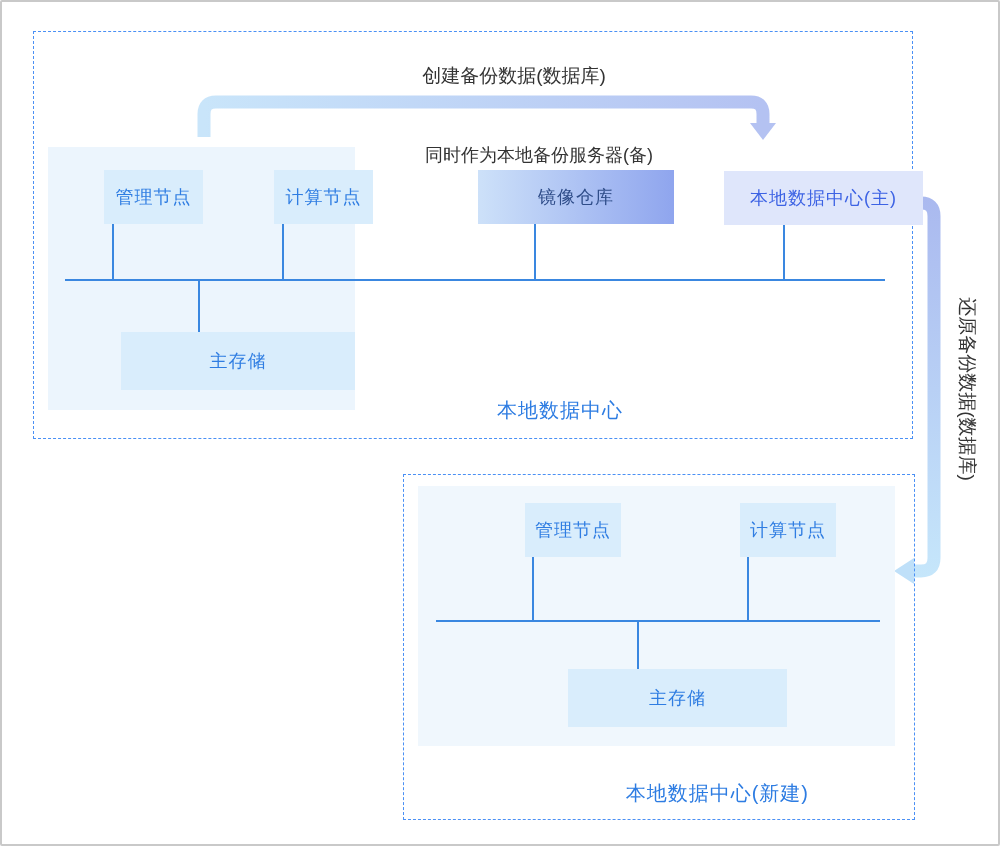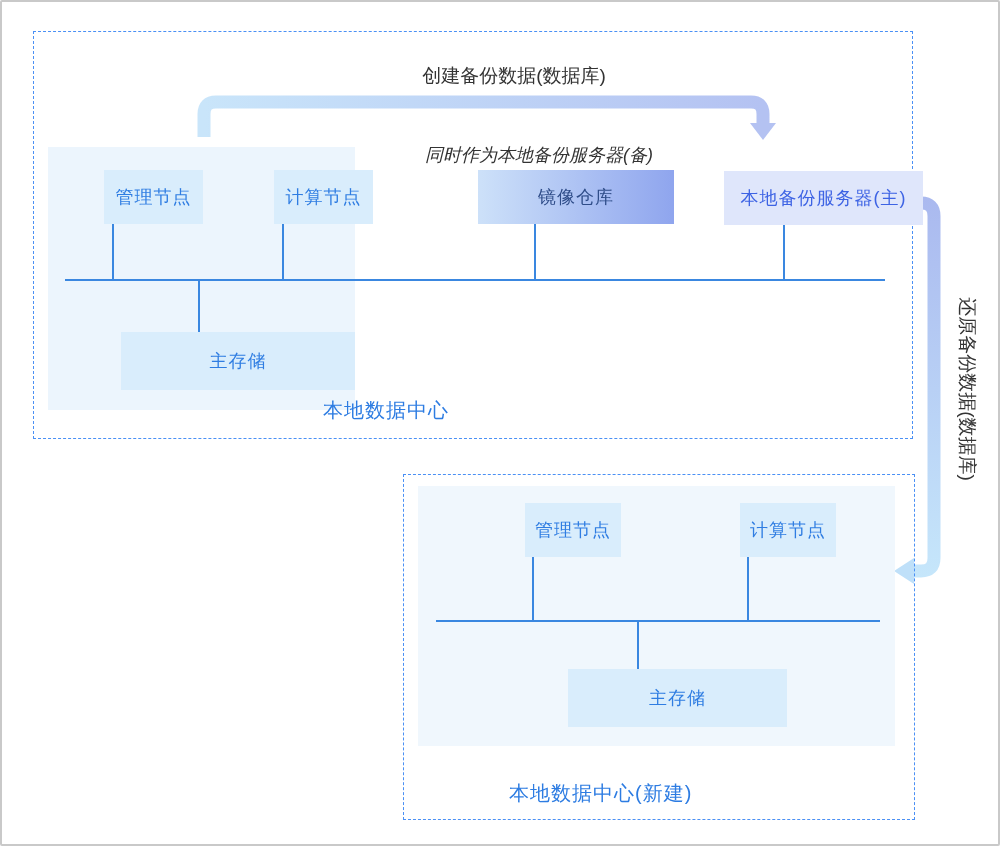--- a/index.html
+++ b/index.html
@@ -20,22 +20,22 @@
     font-size:18px; letter-spacing:1px; white-space:nowrap;margin-left:40px;
   }
   .node.backup { background:var(--backup-fill,#dfe6fb); color:var(--backup-text,#3d63e4); }
   .node.mirror {
     background:linear-gradient(90deg,var(--mirror-grad-start,#cde1f9),var(--mirror-grad-end,#8fa5ee));
     color:var(--mirror-text,#2e4c88); font-weight:500;
   }
   .connector { position:absolute; background:var(--connector,#3a87e0); }
   .note { position:absolute; color:var(--dark-text,#333333); text-align:center; white-space:nowrap; }
   .note.h1 { font-size:19px; }
-  .note.h2 { font-size:18px;font-style:italic; }
-  .dc-label { position:absolute; color:var(--dc-label,#2d7ce2); font-size:20px; text-align:left; white-space:nowrap; letter-spacing:1px; }
+  .note.h2 { font-size:18px; }
+  .dc-label { position:absolute; color:var(--dc-label,#2d7ce2); font-size:20px; text-align:right; white-space:nowrap; letter-spacing:1px; }
   .vertical-note {
     position:absolute; left:855px; top:376px; width:220px; height:22px;
     color:var(--dark-text,#333333); font-size:19px; line-height:22px; text-align:center;
     transform:rotate(90deg); transform-origin:center; white-space:nowrap;
   }
   svg.arrows { position:absolute; left:0; top:0; pointer-events:none; }
   .stop-ta { stop-color:var(--arrow-top-start,#c9e5fa); }
   .stop-tb { stop-color:var(--arrow-top-end,#b4c2f2); }
   .stop-ra { stop-color:var(--arrow-right-start,#aab9ef); }
   .stop-rb { stop-color:var(--arrow-right-end,#c6e7fb); }
@@ -81,21 +81,21 @@
   <div class="connector" style="left:63px; top:277px; width:820px; height:2px;"></div>
   <div class="connector" style="left:110px; top:222px; width:2px; height:56px;"></div>
   <div class="connector" style="left:280px; top:222px; width:2px; height:56px;"></div>
   <div class="connector" style="left:532px; top:222px; width:2px; height:56px;"></div>
   <div class="connector" style="left:781px; top:223px; width:2px; height:55px;"></div>
   <div class="connector" style="left:196px; top:279px; width:2px; height:52px;"></div>
 
   <div class="node" style="left:62px; top:168px; width:99px; height:54px;">管理节点</div>
   <div class="node" style="left:232px; top:168px; width:99px; height:54px;">计算节点</div>
   <div class="node mirror" style="left:436px; top:168px; width:196px; height:54px;">镜像仓库</div>
-  <div class="node backup" style="left:682px; top:169px; width:199px; height:54px;">本地备份服务器(主)</div>
+  <div class="node backup" style="left:682px; top:169px; width:199px; height:54px;">本地数据中心(主)</div>
   <div class="node" style="left:79px; top:330px; width:234px; height:58px;">主存储</div>
 
   <div class="dc-label" style="left:321px; top:395px; width:300px;">本地数据中心</div>
 
   <div class="dashed-container" style="left:401px; top:472px; width:512px; height:346px;"></div>
 
   <div class="panel new-dc" style="left:416px; top:484px; width:477px; height:260px;"></div>
 
   <div class="connector" style="left:434px; top:618px; width:444px; height:2px;"></div>
   <div class="connector" style="left:530px; top:555px; width:2px; height:64px;"></div>

